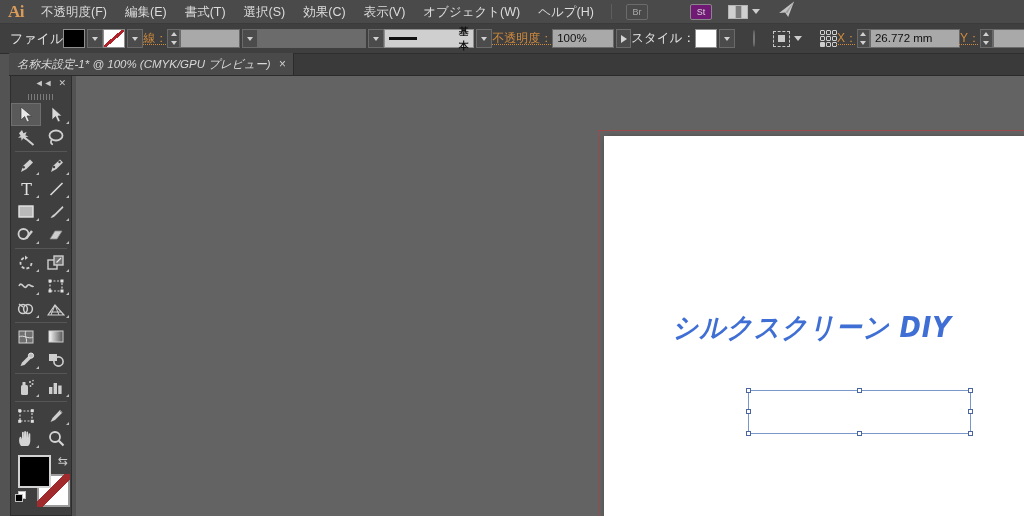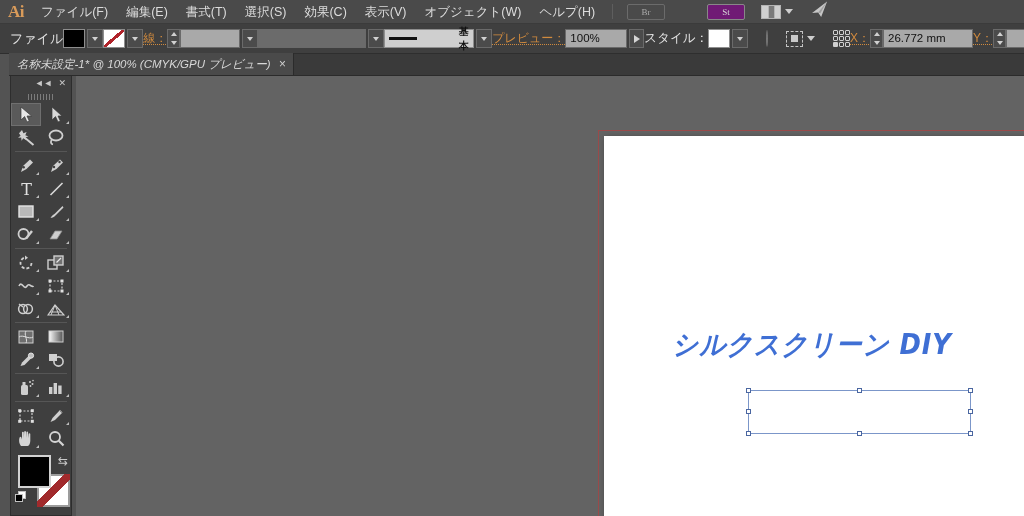--- a/index.html
+++ b/index.html
@@ -25,23 +25,23 @@
     font-weight:bold; font-size:17px; color:#d99b5a; letter-spacing:-.5px;
     font-family:"Liberation Serif","DejaVu Serif",serif;
   }
   .menu-item{
     padding:0 9px; height:24px; line-height:24px; font-size:12.5px; color:#dcdcdc;
     white-space:nowrap; cursor:default;
   }
   .mb-spacer{ flex:1 1 auto; }
   .mb-sep{ width:1px; height:15px; background:#5e5e5e; margin:0 8px; }
   .mb-btn{
-    width:38px; height:16px; margin:0 6px; display:flex; align-items:center; justify-content:center;
+    width:22px; height:16px; margin:0 6px; display:flex; align-items:center; justify-content:center;
     font-size:9px; color:#aaa; border:1px solid #6b6b6b; border-radius:2px;
-    background:#4a4a4a; font-family:Liberation Serif, serif;
+    background:#4a4a4a; font-family:Liberation Sans, sans-serif;
   }
   .mb-btn.solid{ border-color:#888; color:#d9d9d9; background:#701a75;margin-left:36px; }
   .ws-icon{ display:flex; align-items:center; margin:0 4px 0 10px; }
   .ws-box{ width:20px; height:14px; border:1px solid #b4b4b4; display:flex; }
   .ws-box i{ display:block; height:100%; }
   .ws-box i:nth-child(1){ width:7px; background:#cfcfcf; border-right:1px solid #b4b4b4;}
   .ws-box i:nth-child(2){ width:6px; background:#7a7a7a; border-right:1px solid #b4b4b4;}
   .ws-box i:nth-child(3){ flex:1; background:#cfcfcf;}
   .caret{ width:0;height:0;border-left:4px solid transparent;border-right:4px solid transparent;
           border-top:5px solid #cdcdcd; margin-left:4px; }
@@ -178,21 +178,21 @@
   }
   .artboard-shadow{
     position:absolute; left:528px; top:60px; width:520px; height:456px;
     background:#fff; box-shadow:2px 2px 6px rgba(0,0,0,.45);
   }
   .artboard-border{
     position:absolute; left:522px; top:54px; width:532px; height:468px;
     border:1px solid #994a4a;
   }
   .artwork{
-    position:absolute; left:596px; top:255px; white-space:nowrap;
+    position:absolute; left:596px; top:238px; white-space:nowrap;
   }
   .artwork .jp{
     font-family:"DejaVu Sans","Liberation Sans",sans-serif;
     font-size:28px; font-weight:bold; color:#3f6fd4; letter-spacing:1px;
     line-height:1; font-style:italic; transform:scaleX(.92);
     transform-origin:left center; display:inline-block;
   }
   .selbox{
     position:absolute; left:672px; top:314px; width:223px; height:44px;
     border:1px solid #7b96c9;
@@ -202,21 +202,21 @@
   .ht{ top:-3px; } .hb{ bottom:-3px; } .hm{ top:50%; margin-top:-3px; }
 </style>
 </head>
 <body>
 
 <div id="app">
 
   <div class="menubar">
     <div class="ai-logo">Ai</div>
 
-    <div class="menu-item">ファイル(F)</div>
+    <div class="menu-item">不透明度(F)</div>
     <div class="menu-item">編集(E)</div>
     <div class="menu-item">書式(T)</div>
     <div class="menu-item">選択(S)</div>
     <div class="menu-item">効果(C)</div>
     <div class="menu-item">表示(V)</div>
     <div class="menu-item">オブジェクト(W)</div>
     <div class="menu-item">ヘルプ(H)</div>
 
     <div class="mb-sep"></div>
     <div class="mb-btn">Br</div>
@@ -290,21 +290,21 @@
       <span class="stroke-prof">
         <i class="line"></i>
         <b class="txt">基本</b>
       </span>
       <span class="ddbtn">
           <i class="caret"></i>
         </span>
     </div>
 
     <div style="width:10px"></div>
-    <div class="cb-label orange">プレビュー：</div>
+    <div class="cb-label orange">不透明度：</div>
     <div style="width:4px"></div>
     <div class="combo">
       <span class="field opacity-field">100%</span>
       <span class="arrowbtn">
           <i class="tri"></i>
         </span>
     </div>
 
     <div style="width:10px"></div>
     <div class="cb-label" style="font-size:12.5px">スタイル：</div>

